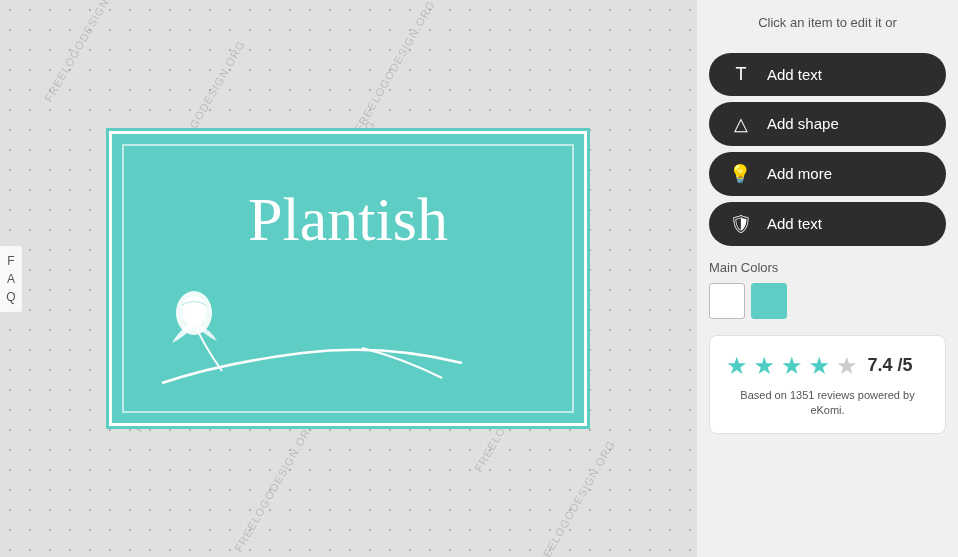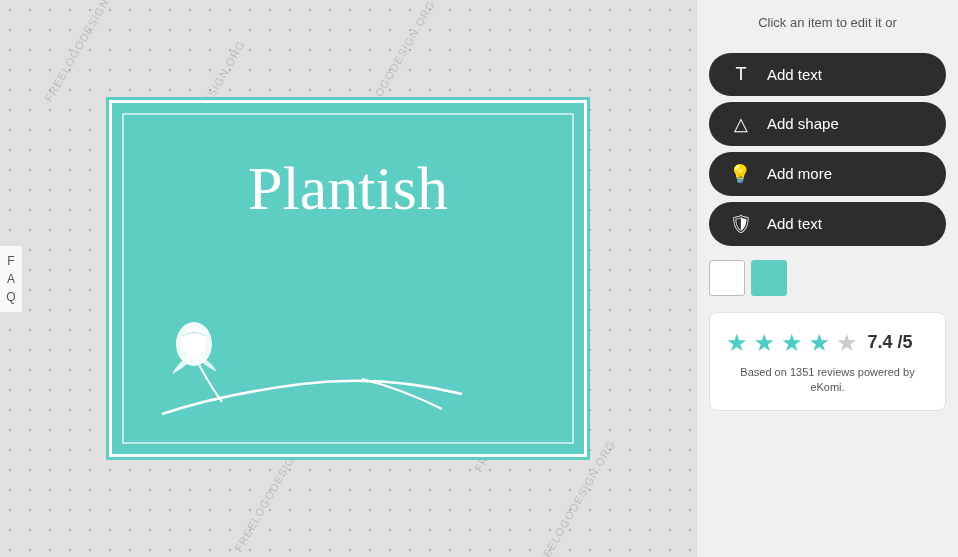--- a/index.html
+++ b/index.html
@@ -55,21 +55,21 @@
       align-items: center;
       gap: 4px;
       font-size: 12px;
       color: #555;
       border-radius: 0 3px 3px 0;
     }
 
     
     .logo-card {
       width: 478px;
-      height: 357px;
+      height: 295px;
       background-color: #5ecec4;
       border: 3px solid #ffffff;
       position: relative;
       display: flex;
       align-items: center;
       justify-content: center;
       outline: 3px solid #5ecec4;
     }
     .logo-card-inner-border {
       position: absolute;
@@ -269,20 +269,21 @@
     </button>
 
     <button class="action-btn">
       <span class="btn-icon">🛡</span>
       <span>Add text</span>
     </button>
 
   </div>
 
   <div class="main-colors-section">
+    <div class="main-colors-label">Main Colors</div>
     <div class="color-swatches">
       <div class="color-swatch" style="background-color: #ffffff; border-color: #bbb;"></div>
       <div class="color-swatch" style="background-color: #5ecec4; border-color: #5ecec4;"></div>
     </div>
   </div>
 
   <div class="reviews-card">
     <div class="stars-row">
       <span class="star star-filled">★</span>
       <span class="star star-filled">★</span>

